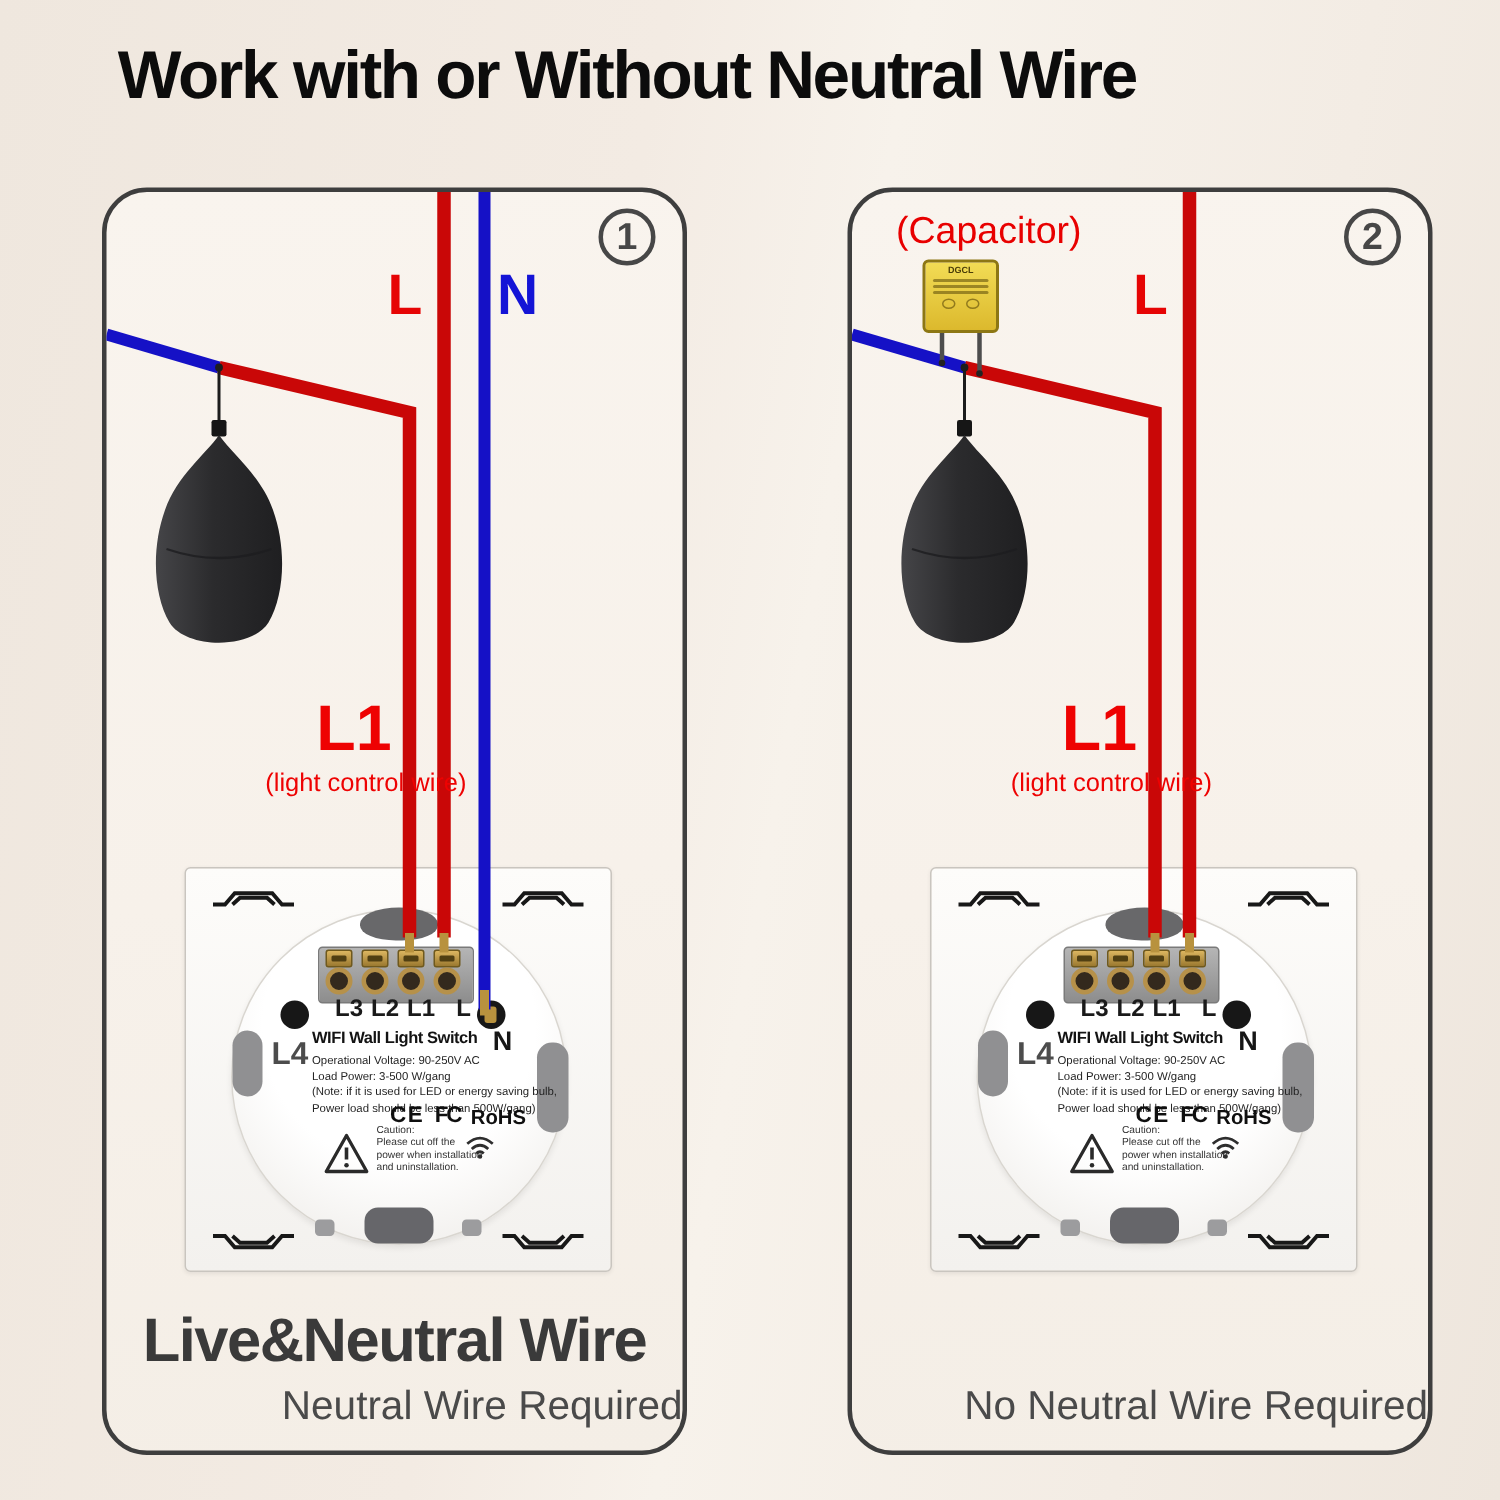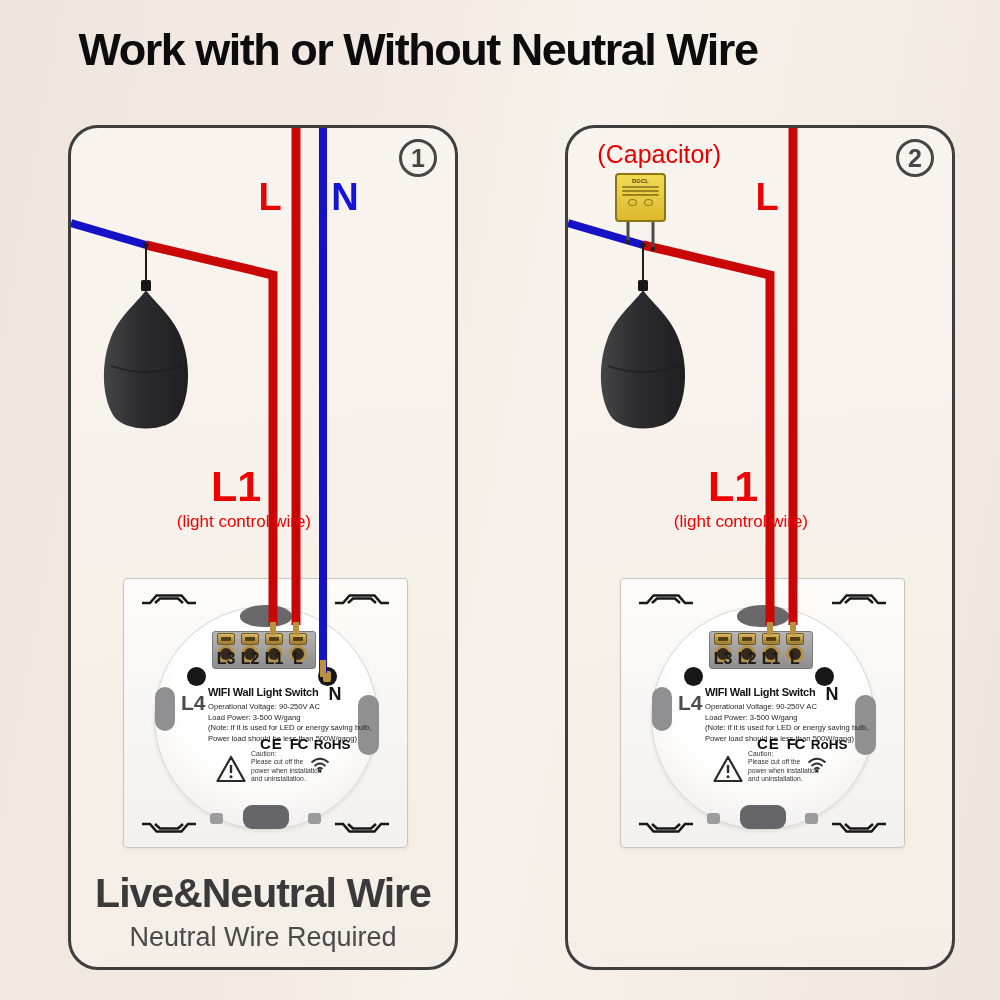--- a/index.html
+++ b/index.html
@@ -36,21 +36,21 @@
   .lbl-capacitor{position:absolute;left:8px;top:12px;width:145px;text-align:right;
     font:400 25px "Liberation Sans",sans-serif;color:#e80000;z-index:5}
   .cap-box{position:absolute;left:47px;top:45px;width:51px;height:49px;box-sizing:border-box;
     background:linear-gradient(180deg,#f2dc55,#dcb92d);border:2px solid #8d7714;border-radius:4px;z-index:5;}
   .cap-mark{font:700 6px "Liberation Sans",sans-serif;color:#4a3d08;text-align:center;margin-top:3px}
   .cap-line{height:2px;background:rgba(90,72,8,.55);margin:2px 5px;border-radius:1px}
   .cap-logos{display:flex;justify-content:space-around;margin:3px 7px 0}
   .cap-logo{width:7px;height:5px;border:1px solid rgba(90,72,8,.6);border-radius:50%}
   .caption-title{position:absolute;top:742px;left:0;width:100%;text-align:center;
     font:700 41px "Liberation Sans",sans-serif;color:#3a3a3a;letter-spacing:-1px;z-index:5}
-  .caption-sub{position:absolute;top:794px;left:0;width:100%;text-align:center;
+  .caption-sub{position:absolute;top:794px;left:0;width:100%;text-align:right;
     font:400 27px "Liberation Sans",sans-serif;color:#4a4a4a;z-index:5}
   
   .plate{position:absolute;left:52px;top:450px;width:285px;height:270px;box-sizing:border-box;
     background:linear-gradient(180deg,#fdfcfa,#f3f1ee);border:1px solid #c9c5bf;border-radius:4px;
     box-shadow:0 1px 3px rgba(0,0,0,.07);z-index:2;}
   .corner-mark{position:absolute;width:58px;height:24px}
   .corner-mark polyline{stroke:#181818;stroke-width:2.6;fill:none}
   .cm-tl{left:16px;top:6px}
   .cm-tr{right:16px;top:6px;transform:scaleX(-1)}
   .cm-bl{left:16px;bottom:5px;transform:scaleY(-1)}
@@ -67,21 +67,21 @@
   .nub{position:absolute;width:13px;height:11px;border-radius:3px;background:#9c9c9e;z-index:1}
   .nub1{left:86px;top:234px}.nub2{left:184px;top:234px}
   .t-block{position:absolute;left:88px;top:52px;width:104px;height:38px;box-sizing:border-box;
     background:linear-gradient(180deg,#b5b5b5,#8d8d8d);border:1px solid #7a7a7a;border-radius:3px;z-index:2}
   .clamp{position:absolute;top:54px;width:18px;height:12px;box-sizing:border-box;
     background:linear-gradient(180deg,#dcb660,#9b7930);border:1px solid #6f591d;border-radius:2px;z-index:3}
   .clamp::after{content:"";position:absolute;left:3px;top:3px;width:10px;height:4px;background:#503f12;border-radius:1px}
   .c1{left:93px}.c2{left:117px}.c3{left:141px}.c4{left:165px}
   .screw{position:absolute;top:66px;width:18px;height:18px;border-radius:50%;box-sizing:border-box;
     background:#33291d;border:3px solid #b6914a;z-index:3}
-  .t-label{position:absolute;top:71px;width:32px;text-align:center;
+  .t-label{position:absolute;top:85px;width:32px;text-align:right;
     font:700 16px "Liberation Sans",sans-serif;color:#1a1a1a;z-index:3}
   .tl1{left:86px}.tl2{left:110px}.tl3{left:134px}.tl4{left:158px}
   .hole{position:absolute;top:88px;width:19px;height:19px;border-radius:50%;background:#171717;z-index:3}
   .hole-l{left:63px}
   .hole-n{left:194px}
   .hole-n.wired::after{content:"";position:absolute;left:5px;top:4px;width:8px;height:11px;background:#b8923e;border-radius:2px}
   .n-label{position:absolute;left:196px;top:105px;width:30px;text-align:center;
     font:700 18px "Liberation Sans",sans-serif;color:#161616;z-index:3}
   .l4-label{position:absolute;left:57px;top:112px;font:700 21px "Liberation Sans",sans-serif;color:#4c4c4c;z-index:3}
   .prod-name{position:absolute;left:84px;top:107px;width:130px;text-align:left;letter-spacing:-.3px;
@@ -331,13 +331,14 @@
       <div class="caution-line">and uninstallation.</div>
     </div>
     <svg class="wifi" viewBox="0 0 20 16">
       <path d="M1.5,6 Q10,-1.5 18.5,6"></path>
         <path d="M4.5,9.5 Q10,4.5 15.5,9.5"></path>
         <path d="M7.5,12.5 Q10,10 12.5,12.5"></path>
         <circle cx="10" cy="14.5" r="1.5"></circle>
     </svg>
   </div>
 
+  <div class="caption-sub">No Neutral Wire Required</div>
 </section>
 
 </body></html>

